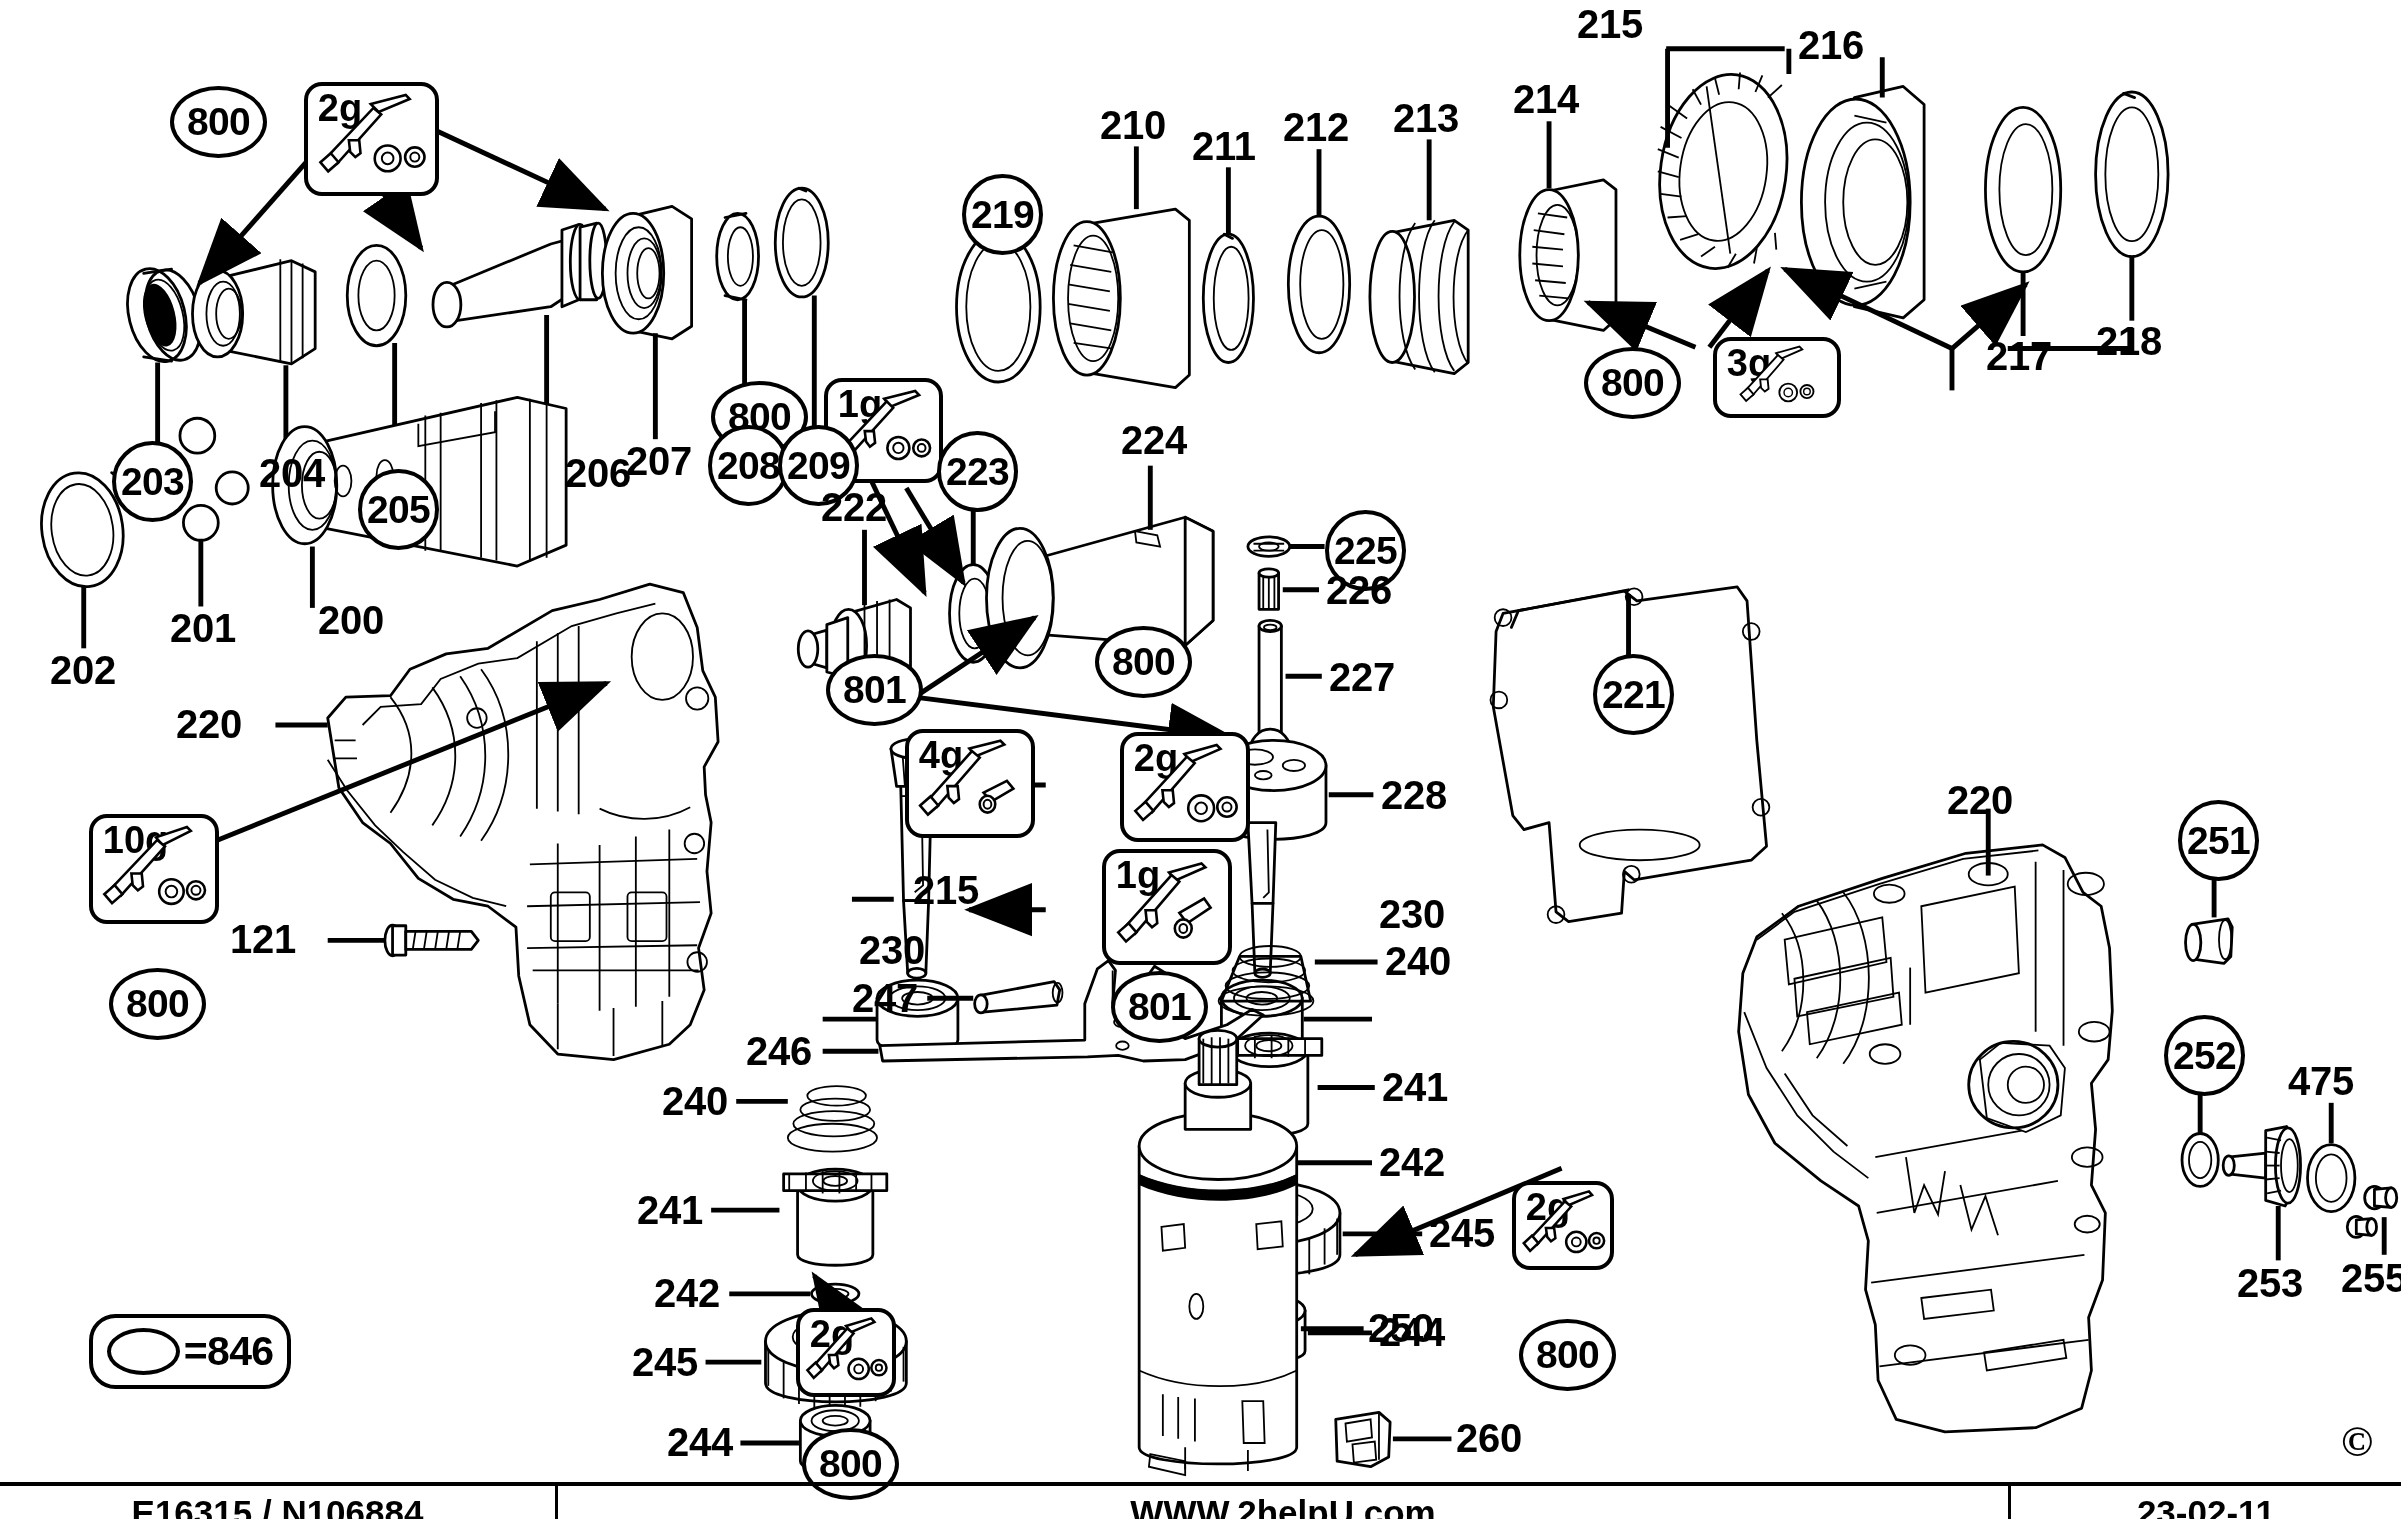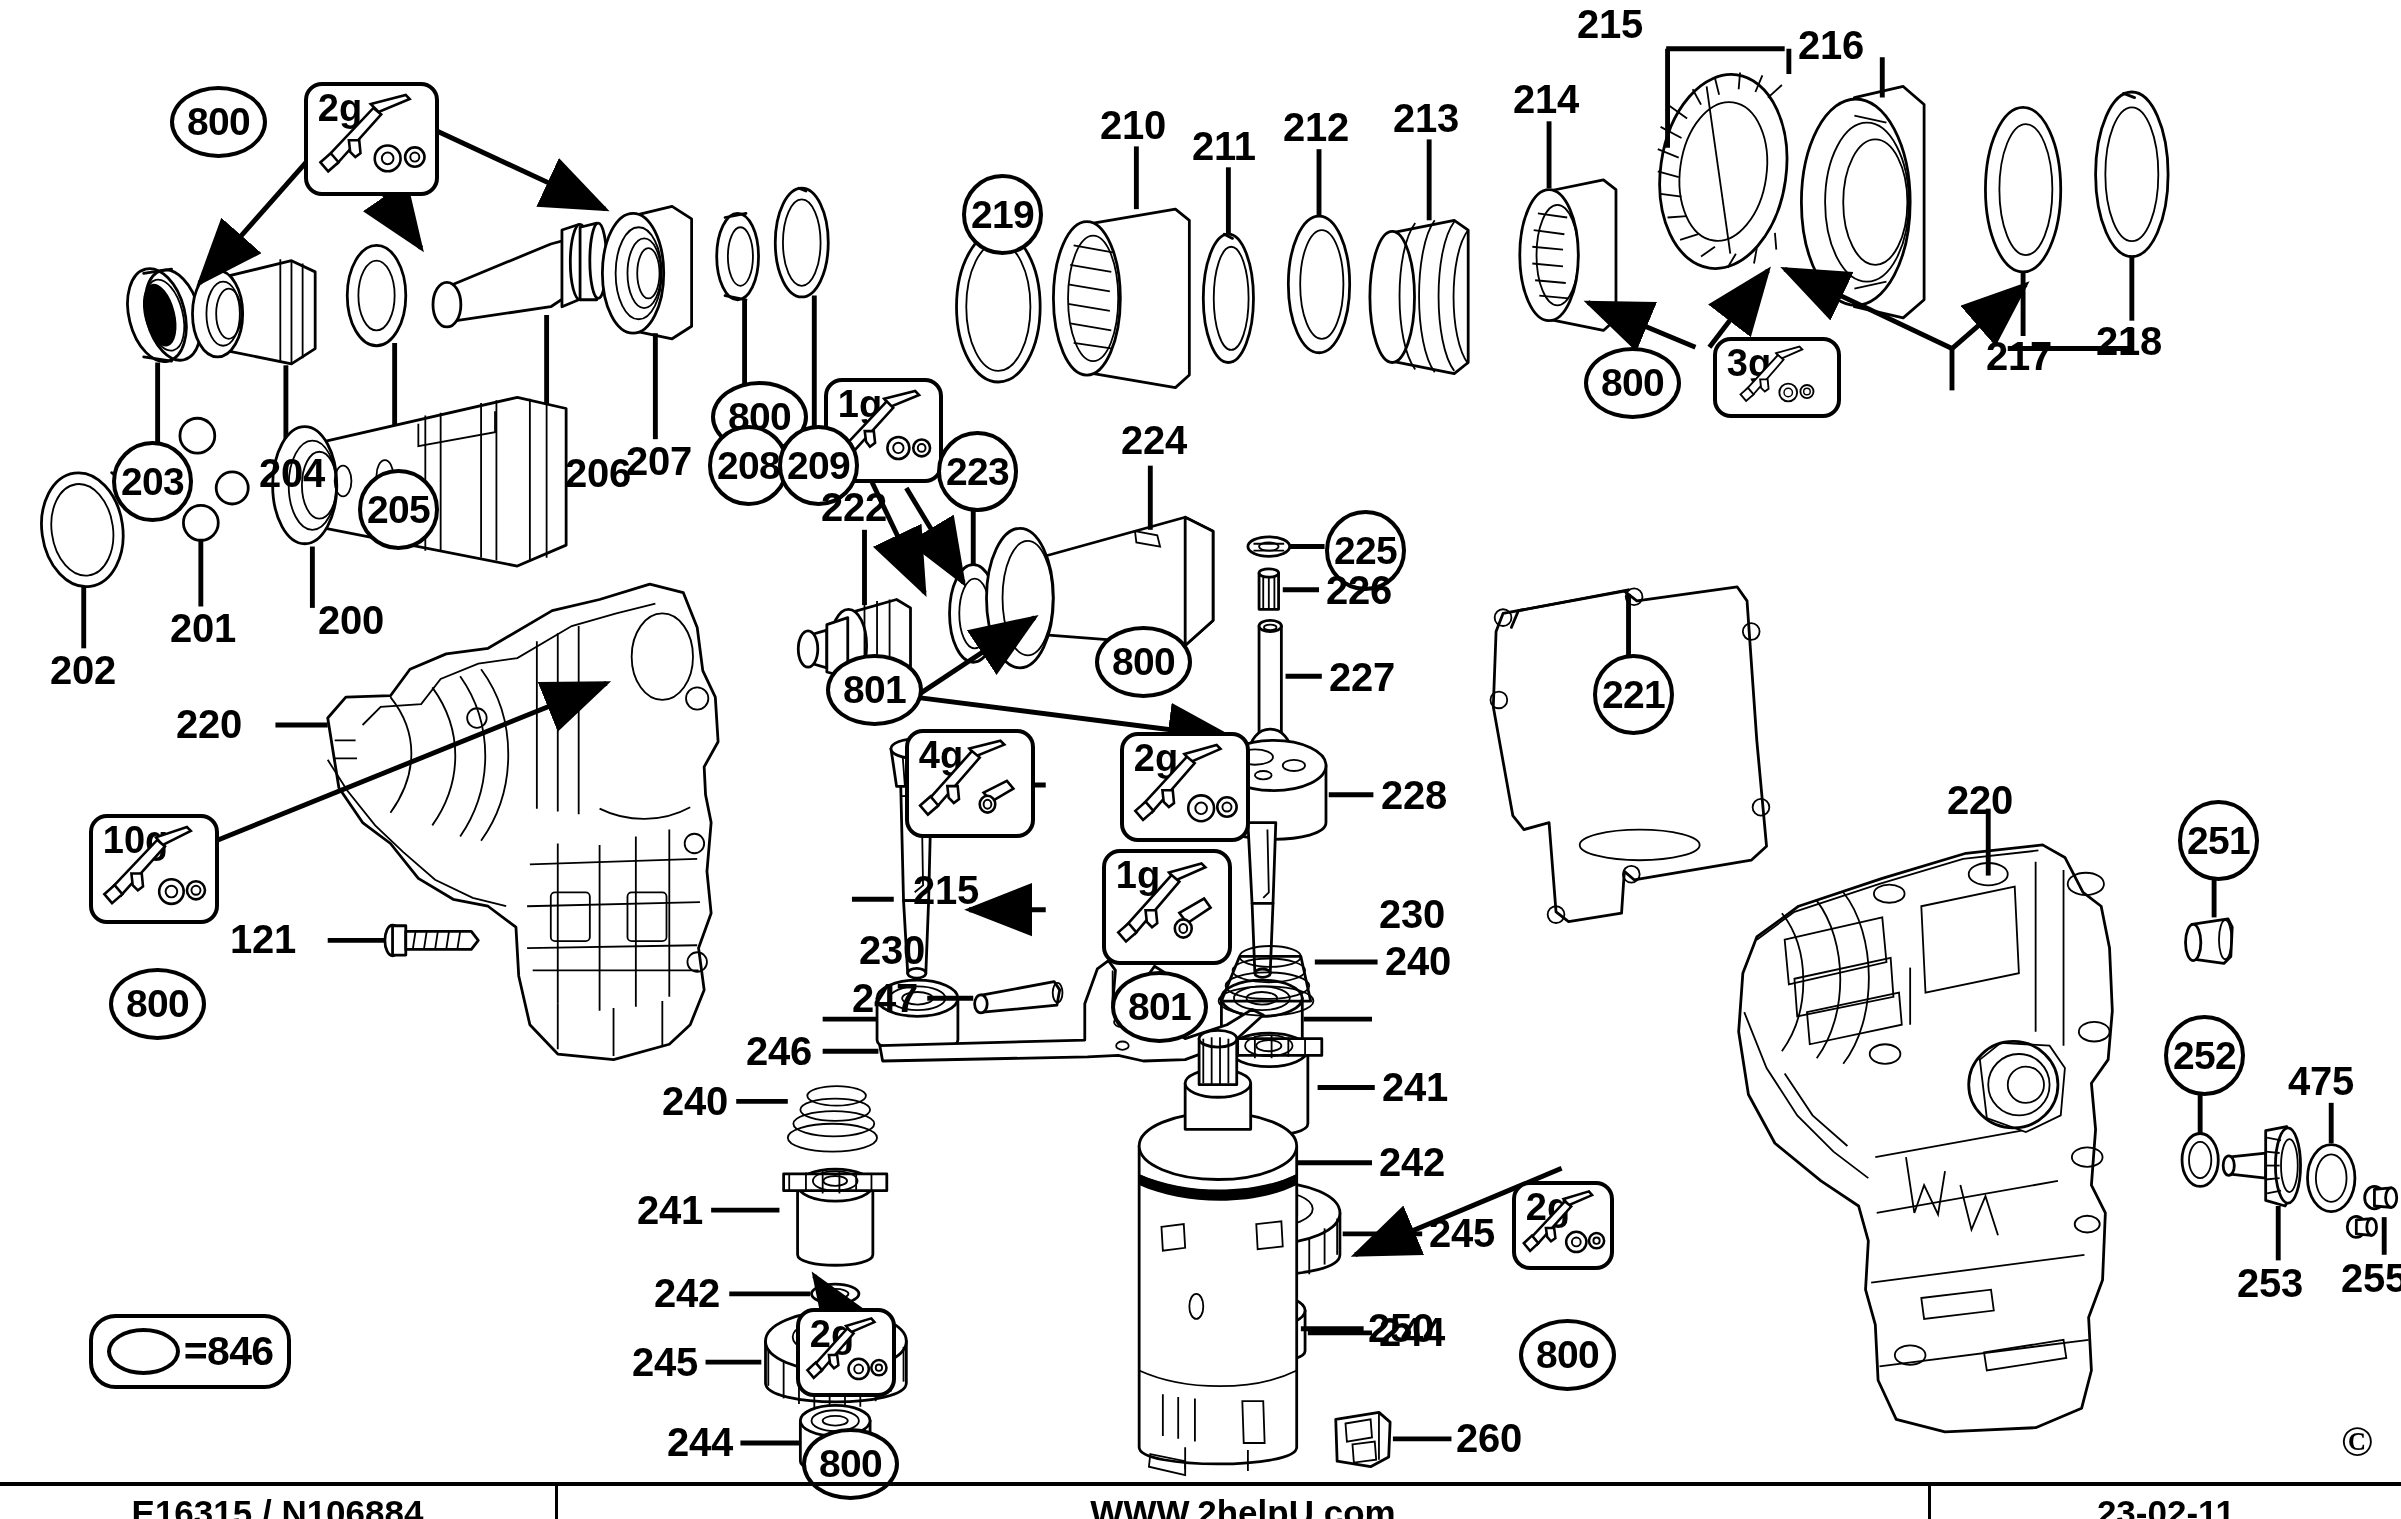--- a/index.html
+++ b/index.html
@@ -97,21 +97,21 @@
   #footer .cell{
     height:100%;
     display:flex;align-items:center;justify-content:center;
     font-family:"Liberation Sans", sans-serif;
     font-weight:bold;font-size:35px;color:#000;
     box-sizing:border-box;
     overflow:hidden;
   }
   #footer .c1{width:558px;border-right:3.5px solid #000;}
   #footer .c2{flex:1;border-right:3.5px solid #000;}
-  #footer .c3{width:470px;}
+  #footer .c3{width:390px;}
   #footer .cell span{transform:translateY(9.8px);display:block;}
 
   #copyright{
     position:absolute;right:28px;top:1420px;
     font-family:"Liberation Serif", serif;
     font-size:43px;font-weight:bold;color:#000;line-height:1;
   }
 </style>
 </head>
 <body>

